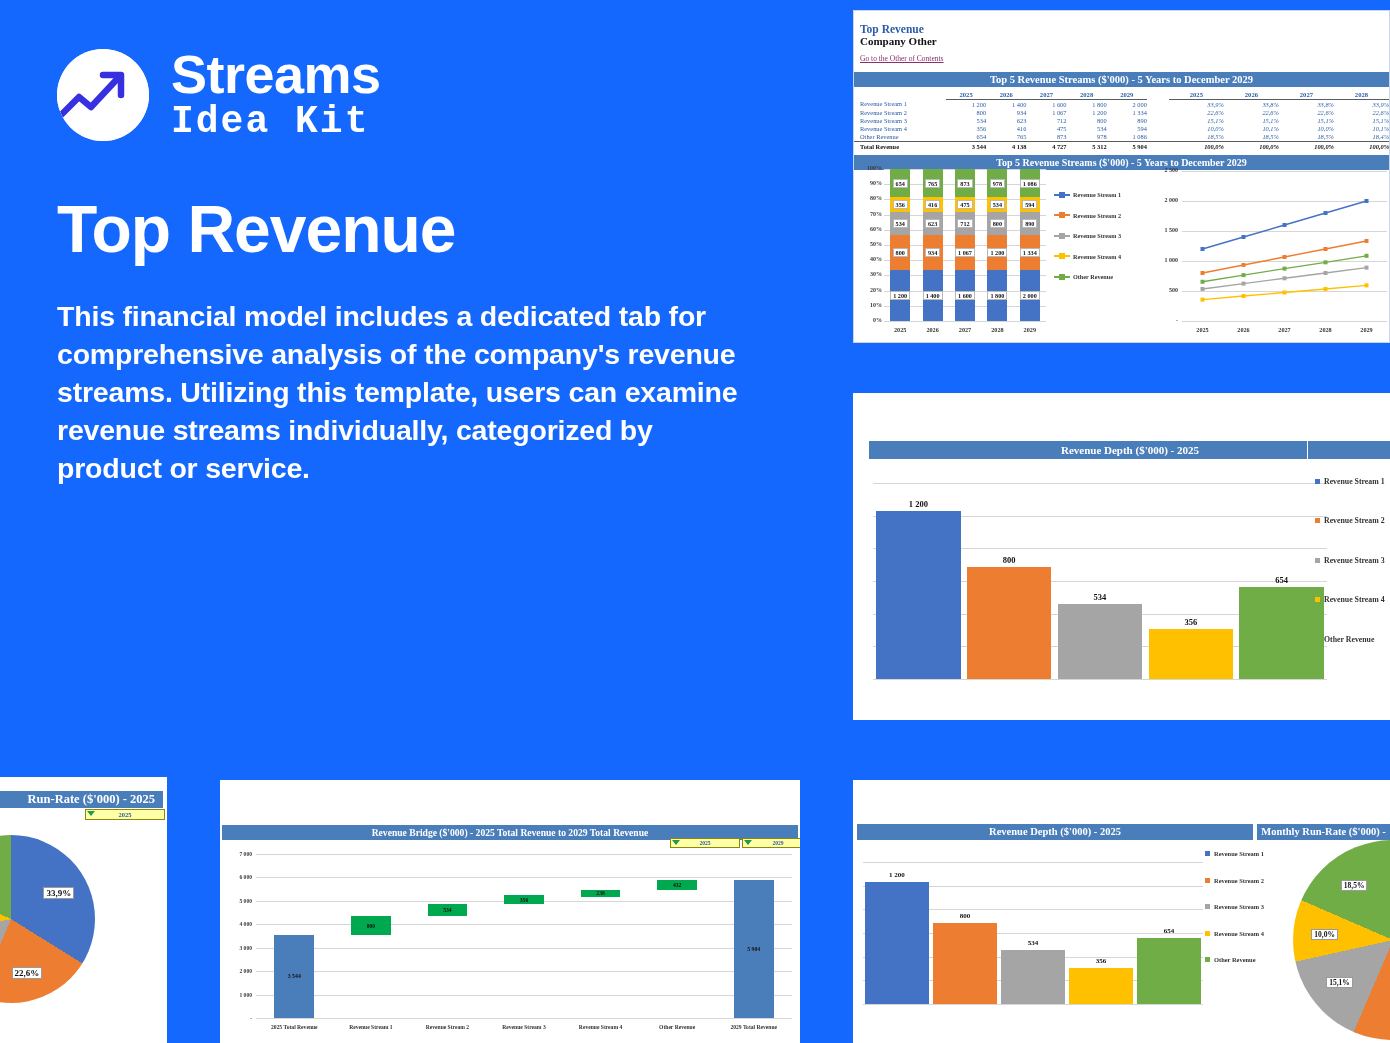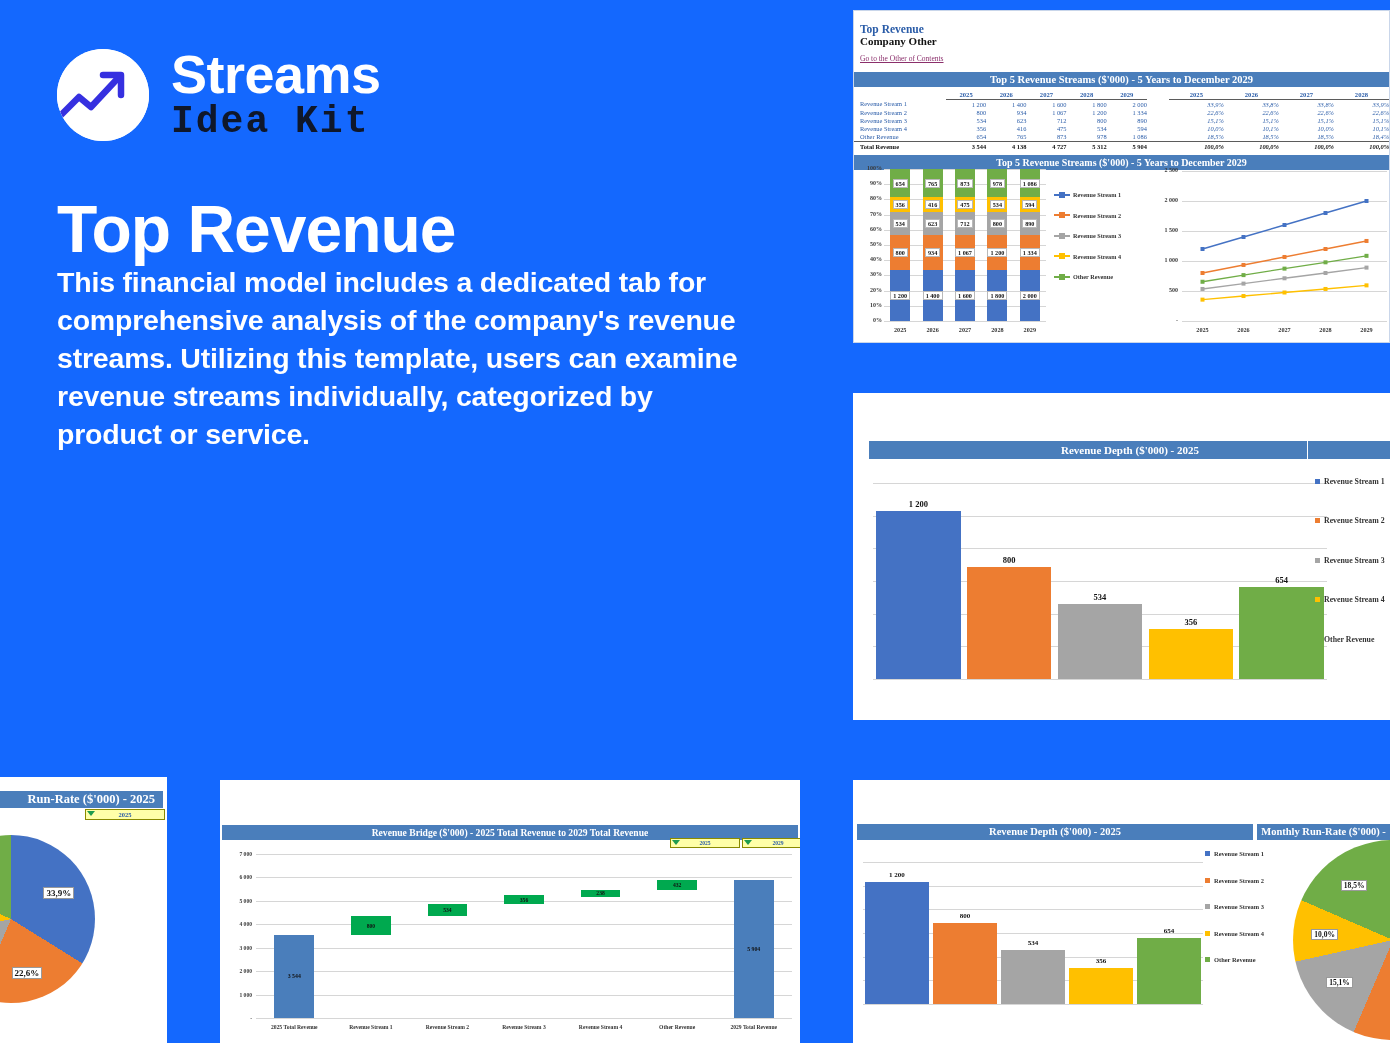--- a/index.html
+++ b/index.html
@@ -17,29 +17,29 @@
     position:relative; flex:0 0 auto;
   }
   .logo-mark svg { position:absolute; left:0; top:0; }
   .logo-text { display:flex; flex-direction:column; justify-content:center; }
   .logo-business {
     font-size:54px; font-weight:bold; color:#fff; line-height:1.0;
     letter-spacing:-0.5px;
   }
   .logo-idea {
     font-family:"Liberation Mono", monospace;
-    font-size:38px; font-weight:bold; color:#0f172a; line-height:1.1;
+    font-size:38px; font-weight:bold; color:#ffffff; line-height:1.1;
     letter-spacing:2px;
   }
   h1.promo-title {
     margin-top:52px; font-size:66px; color:#fff; font-weight:bold;
     letter-spacing:-1px; line-height:1.05;
   }
   p.promo-body {
-    font-size:28.5px; color:#fff; font-weight:bold;
+    margin-top:34px; font-size:28.5px; color:#fff; font-weight:bold;
     line-height:1.33; max-width:700px; letter-spacing:-0.2px;
   }
 
   
   .panel { position:absolute; background:#fff; overflow:hidden; }
   .bluebar {
     background:#4a7ebb; color:#fff; font-weight:bold; text-align:center;
     font-family:"Liberation Serif", serif;
   }
 

